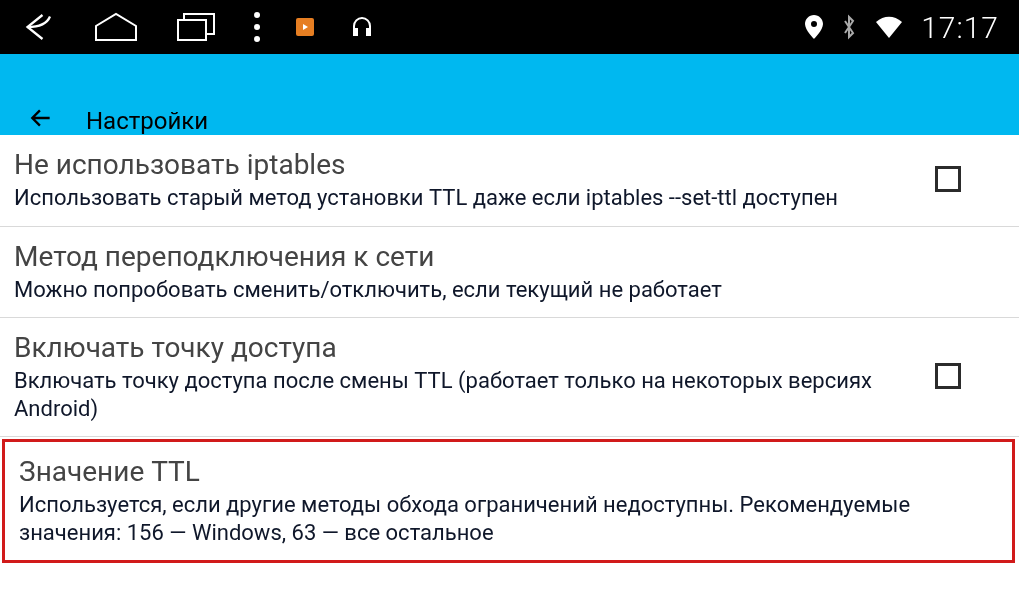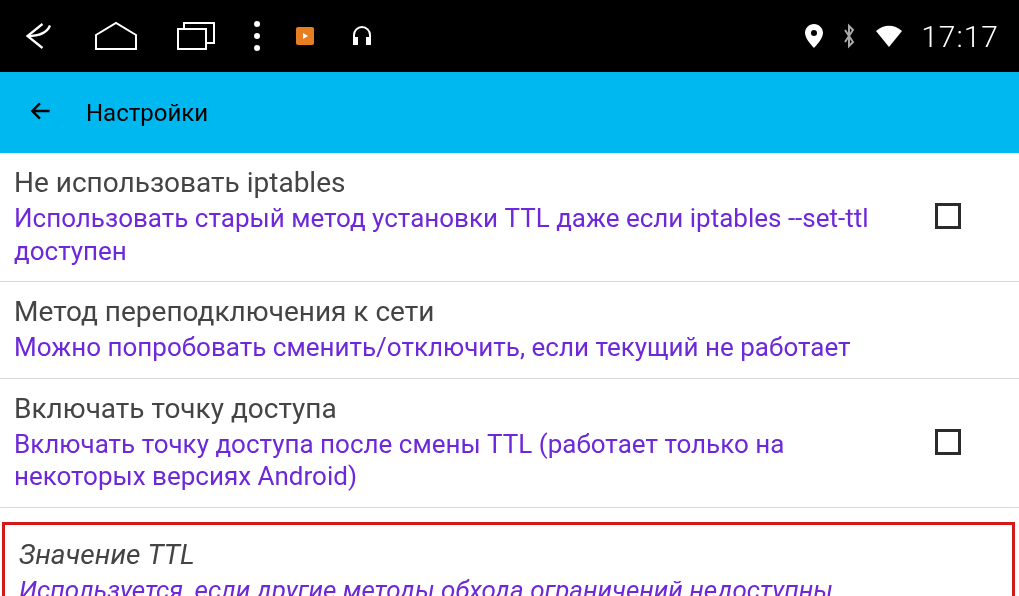--- a/index.html
+++ b/index.html
@@ -1,67 +1,66 @@
 <!DOCTYPE html>
 <html><head>
 <meta charset="utf-8">
 <style>
   * { margin: 0; padding: 0; box-sizing: border-box; }
   html, body { width: 1019px; height: 596px; font-family: Roboto, Arial, sans-serif; background: #fff; overflow: hidden; }
   
   .status-bar {
-    height: 72px;
+    height: 54px;
     background: #000;
     display: flex;
     align-items: center;
     justify-content: space-between;
     padding: 0 20px;
     color: #fff;
   }
   .status-left { display: flex; align-items: center; gap: 36px; }
   .status-right { display: flex; align-items: center; gap: 18px; }
   .status-right .time { font-size: 30px; font-weight: 300; letter-spacing: 1px; }
   .nav-icon { display: flex; align-items: center; justify-content: center; }
   .dots { display: flex; flex-direction: column; gap: 6px; }
   .dots span { width: 6px; height: 6px; background: #fff; border-radius: 50%; }
   .orange-box { width: 18px; height: 18px; background: #e67e22; border-radius: 2px; display:flex; align-items:center; justify-content:center;}
   .orange-box::after { content:""; width:0; height:0; border-left:5px solid #fff; border-top:3px solid transparent; border-bottom:3px solid transparent;}
   
   .app-bar {
     height: 81px;
     background: #00b8f0;
     display: flex;
-    align-items: center;
+    align-items: flex-end;
     padding: 0 28px;
     gap: 32px;
   }
   .app-bar .back-arrow { color: #000; }
   .app-bar .title { font-size: 24px; color: #000; }
   
   .list { background: #fff; }
   .list-item {
     padding: 12px 14px 14px 14px;
     border-bottom: 1px solid #d9d9d9;
     display: flex;
     align-items: center;
     gap: 20px;
   }
   .list-item .texts { flex: 1; }
   .list-item .item-title { font-size: 28px; color: #444; line-height: 1.25; margin-bottom: 2px; }
-  .list-item .item-subtitle { font-size: 26px; color: #6d28d9; line-height: 1.25; }
+  .list-item .item-subtitle { font-size: 22px; color: #0f172a; line-height: 1.25; }
   .checkbox {
     width: 26px; height: 26px;
     border: 3px solid #2b2b2b;
     margin-right: 44px;
     flex-shrink: 0;
   }
   .highlight-box {
     border: 3px solid #d11a1a;
-    margin: 14px 4px 0 2px;
-    font-style: italic;
+    margin: 2px 4px 0 2px;
   }
   .highlight-box .list-item { border-bottom: none; }
 </style>
 </head>
 <body>
 
 <div class="status-bar">
   <div class="status-left">
     <span class="nav-icon">
       <svg width="36" height="36" viewBox="0 0 24 24" fill="none" stroke="#fff" stroke-width="1.5">

